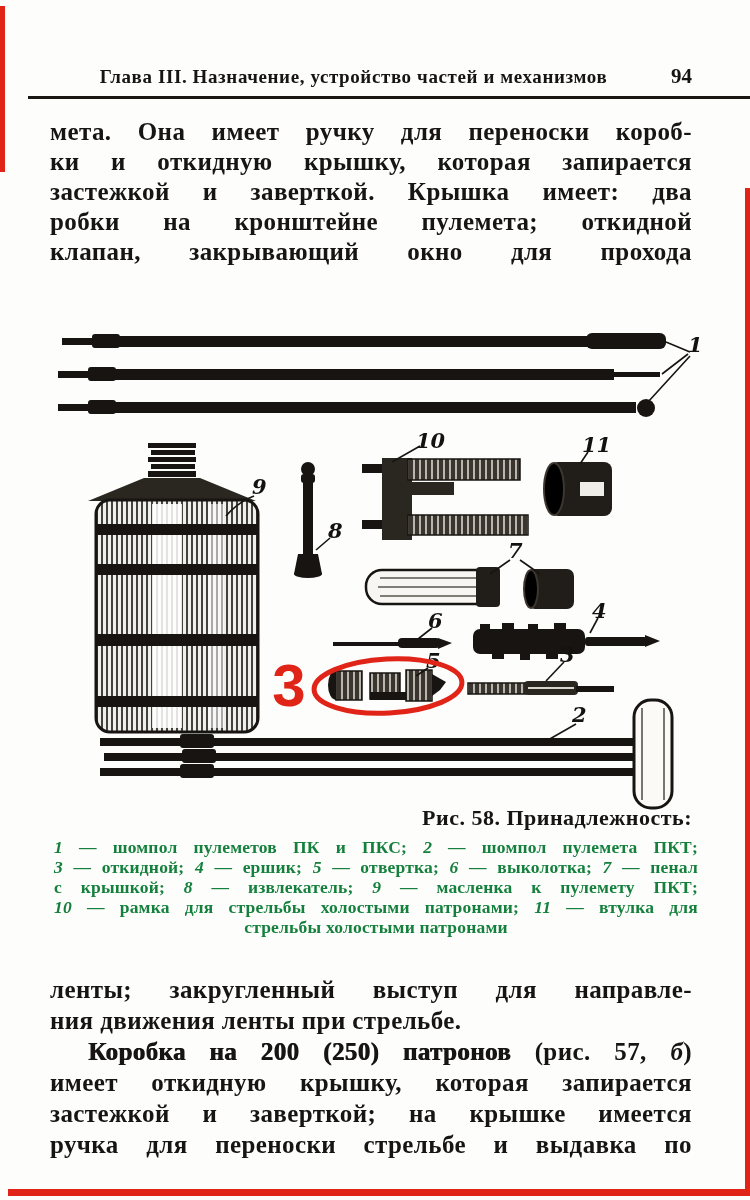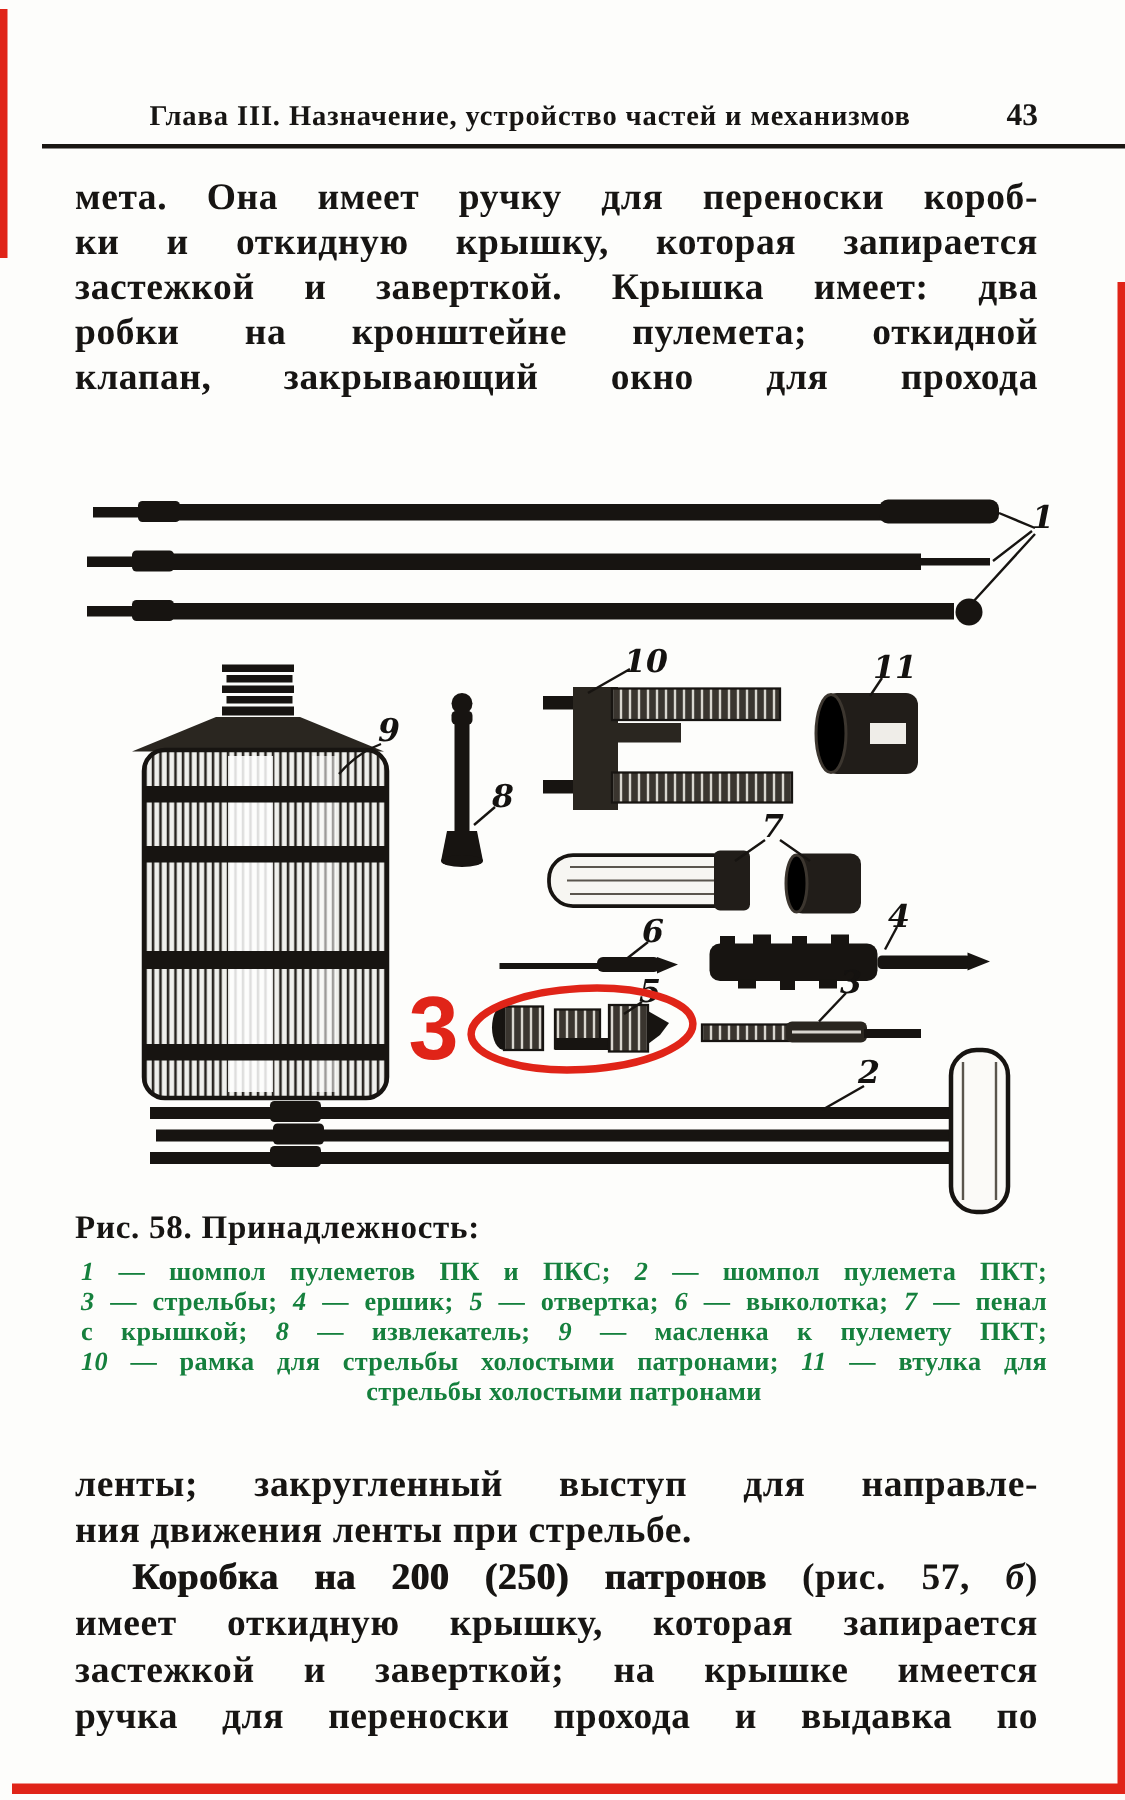--- a/index.html
+++ b/index.html
@@ -21,21 +21,21 @@
   .para-bottom{top:947px;margin-top:27px;}
   .line{height:30px;line-height:30px;text-align:justify;text-align-last:justify;white-space:nowrap;}
   .para-bottom .line{height:31px;line-height:31px;}
   .line.nl{text-align:right;text-align-last:left;}
   .line.ind span:first-child{padding-left:38px;}
   .it{font-style:italic;}
   .bh{text-shadow:.7px 0 0 currentColor;}
   
   .fig{position:absolute;left:40px;top:312px;width:670px;height:500px;margin:0;}
   
-  .caption{position:absolute;left:50px;top:805px;width:642px;text-align:left;
+  .caption{position:absolute;left:50px;top:805px;width:642px;text-align:right;
            font-size:22px;font-weight:700;letter-spacing:.5px;}
   .legend{position:absolute;left:54px;top:837px;width:644px;font-size:17.5px;font-weight:700;
           letter-spacing:.2px;color:#15803d;}
   .lline{height:20px;line-height:20px;text-align:justify;text-align-last:justify;white-space:nowrap;}
   .lline.cen{text-align:center;text-align-last:center;}
   svg text.lab{font-family:"DejaVu Serif","Liberation Serif",serif;font-style:italic;
                font-weight:700;font-size:21px;fill:#141210;}
   svg text.red3{font-family:"Liberation Sans","DejaVu Sans",sans-serif;font-weight:700;font-size:60px;}
   .ink{fill:#171411;}
   .thin{stroke:#171411;stroke-width:1.6;fill:none;}
@@ -44,21 +44,21 @@
 <body>
 
 <div class="page">
 
   <div class="edge edge-left"></div>
   <div class="edge edge-right"></div>
   <div class="edge edge-bottom"></div>
 
   <div class="header">
     <span class="chapter">Глава III. Назначение, устройство частей и механизмов</span>
-    <span class="pagenum">43</span>
+    <span class="pagenum">94</span>
   </div>
   <div class="rule"></div>
 
   <section class="para para-top">
     <div class="line">мета. Она имеет ручку для переноски короб-</div>
     <div class="line">ки и откидную крышку, которая запирается</div>
     <div class="line">застежкой и заверткой. Крышка имеет: два</div>
     <div class="line">робки на кронштейне пулемета; откидной</div>
     <div class="line">клапан, закрывающий окно для прохода</div>
   </section>
@@ -210,28 +210,28 @@
         <path d="M536,412 L508,428" class="thin"></path>
         <text class="lab" x="532" y="410">2</text>
       </g>
     </svg>
   </figure>
 
   <div class="caption">Рис. 58. Принадлежность:</div>
 
   <div class="legend">
     <div class="lline"><span class="it">1</span><span> — шомпол пулеметов ПК и ПКС; </span><span class="it">2</span><span> — шомпол пулемета ПКТ;</span></div>
-    <div class="lline"><span class="it">3</span><span> — стрельбы; </span><span class="it">4</span><span> — ершик; </span><span class="it">5</span><span> — отвертка; </span><span class="it">6</span><span> — выколотка; </span><span class="it">7</span><span> — пенал</span></div>
+    <div class="lline"><span class="it">3</span><span> — откидной; </span><span class="it">4</span><span> — ершик; </span><span class="it">5</span><span> — отвертка; </span><span class="it">6</span><span> — выколотка; </span><span class="it">7</span><span> — пенал</span></div>
     <div class="lline"><span>с крышкой; </span><span class="it">8</span><span> — извлекатель; </span><span class="it">9</span><span> — масленка к пулемету ПКТ;</span></div>
     <div class="lline"><span class="it">10</span><span> — рамка для стрельбы холостыми патронами; </span><span class="it">11</span><span> — втулка для</span></div>
     <div class="lline cen"><span>стрельбы холостыми патронами</span></div>
   </div>
 
   <section class="para para-bottom">
     <div class="line"><span>ленты; закругленный выступ для направле-</span></div>
     <div class="line nl"><span>ния движения ленты при стрельбе.</span></div>
     <div class="line ind"><span class="bh">Коробка на 200 (250) патронов</span><span> (рис. 57, </span><span class="it">б</span><span>)</span></div>
     <div class="line"><span>имеет откидную крышку, которая запирается</span></div>
     <div class="line"><span>застежкой и заверткой; на крышке имеется</span></div>
-    <div class="line"><span>ручка для переноски прохода и выдавка по</span></div>
+    <div class="line"><span>ручка для переноски стрельбе и выдавка по</span></div>
   </section>
 
 </div>
 
 </body></html>

